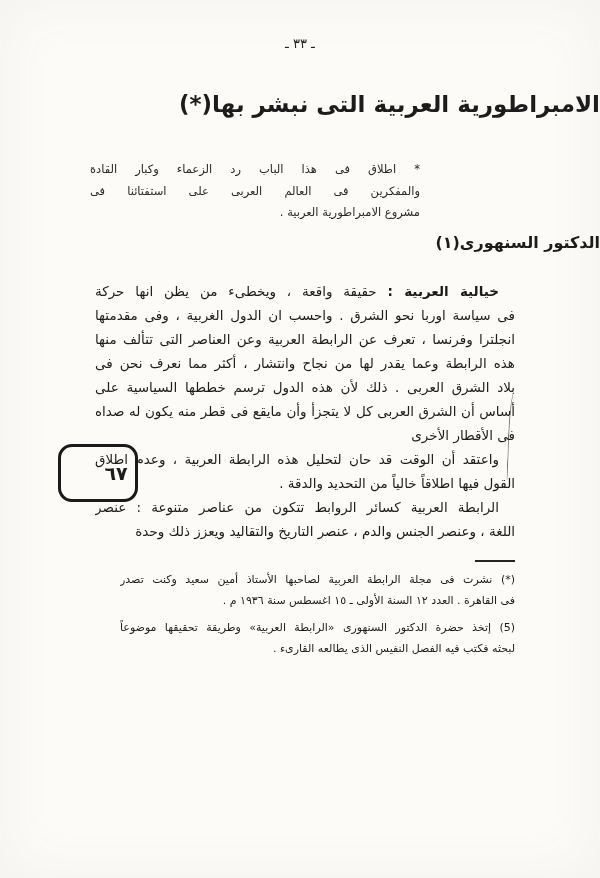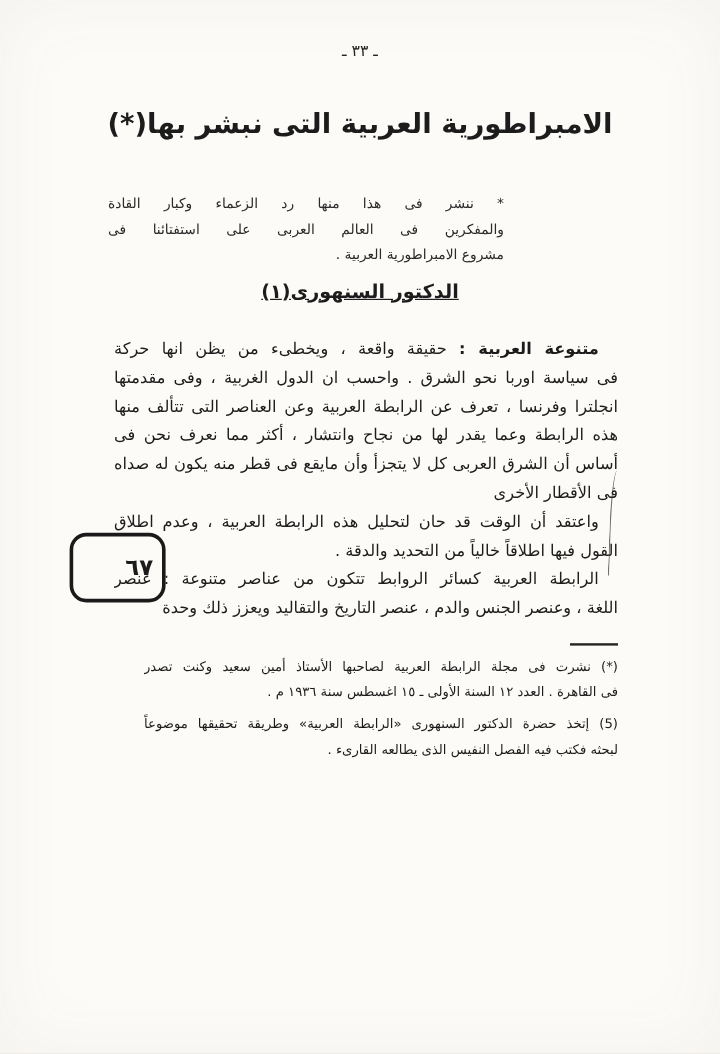--- a/index.html
+++ b/index.html
@@ -2,24 +2,24 @@
 <html lang="ar"><head>
 <meta charset="utf-8">
 <style>
   html,body{margin:0;padding:0;background:#e9e7e2;}
   .page{
     position:relative;width:600px;height:878px;background:#fcfbf8;
     font-family:"DejaVu Sans",sans-serif;color:#1c1c1c;direction:rtl;
     overflow:hidden;box-shadow:inset 0 0 60px rgba(120,110,90,.06);
   }
   .pagenum{padding-top:36px;text-align:center;font-size:13px;letter-spacing:3px;color:#242424;}
-  .title{margin-top:40px;text-align:center;font-size:23px;font-weight:700;}
+  .title{margin-top:40px;font-size:23px;font-weight:700;}
   .title-note{width:330px;margin:42px 180px 0 0;font-size:11.5px;line-height:21.5px;color:#2a2a2a;}
   .heading{margin-top:40px;text-align:center;font-size:21px;font-weight:700;}
-  .byline{margin-top:9px;text-align:center;font-size:16px;font-weight:700;text-decoration:underline;}
+  .byline{margin-top:9px;text-align:right;font-size:16px;font-weight:700;}
   .bodytext{width:420px;margin:27px 85px 0 95px;font-size:13.5px;line-height:24px;}
   .para{}
   .para:first-child{margin-top:0;}
   .line{
     text-align:justify;text-align-last:justify;
     white-space:nowrap;overflow:hidden;
   }
   .line.last{text-align-last:right;}
   .line.first{text-indent:16px;}
   .lead{font-weight:700;}
@@ -42,42 +42,43 @@
 </head>
 <body>
 
 <div class="page">
 
   <div class="pagenum">ـ ٣٣ ـ</div>
 
   <h1 class="title" style="margin-bottom:0">الامبراطورية العربية التى نبشر بها(*)</h1>
 
   <div class="title-note">
-    <div class="line">* ننشر فى هذا منها رد الزعماء وكبار القادة</div>
+    <div class="line">* اطلاق فى هذا الباب رد الزعماء وكبار القادة</div>
     <div class="line">والمفكرين فى العالم العربى على استفتائنا فى</div>
     <div class="line last">مشروع الامبراطورية العربية .</div>
   </div>
 
   <div class="byline">الدكتور السنهورى(١)</div>
 
   <div class="stamp">
     <span>٦٧</span>
   </div>
 
   <div class="artifact"></div>
 
   <div class="bodytext">
 
     <div class="para">
       <div class="line first">
-        <span class="lead">متنوعة العربية :</span><span> حقيقة واقعة ، ويخطىء من يظن انها حركة</span>
+        <span class="lead">خيالية العربية :</span><span> حقيقة واقعة ، ويخطىء من يظن انها حركة</span>
       </div>
       <div class="line">فى سياسة اوربا نحو الشرق . واحسب ان الدول الغربية ، وفى مقدمتها</div>
       <div class="line">انجلترا وفرنسا ، تعرف عن الرابطة العربية وعن العناصر التى تتألف منها</div>
       <div class="line">هذه الرابطة وعما يقدر لها من نجاح وانتشار ، أكثر مما نعرف نحن فى</div>
+      <div class="line">بلاد الشرق العربى . ذلك لأن هذه الدول ترسم خططها السياسية على</div>
       <div class="line">أساس أن الشرق العربى كل لا يتجزأ وأن مايقع فى قطر منه يكون له صداه</div>
       <div class="line last">فى الأقطار الأخرى</div>
     </div>
 
     <div class="para">
       <div class="line first">واعتقد أن الوقت قد حان لتحليل هذه الرابطة العربية ، وعدم اطلاق</div>
       <div class="line last">القول فيها اطلاقاً خالياً من التحديد والدقة .</div>
     </div>
 
     <div class="para">

